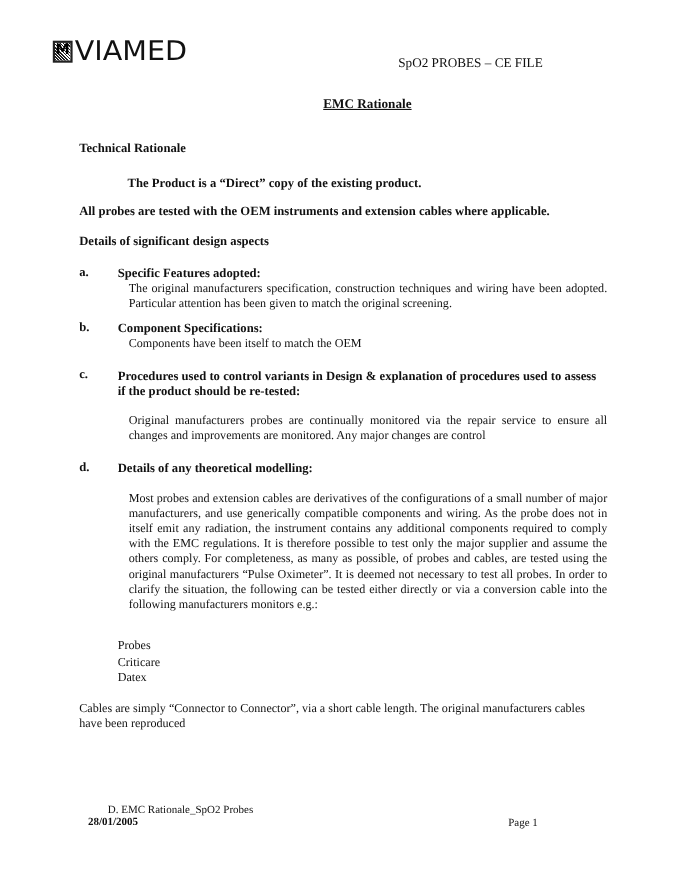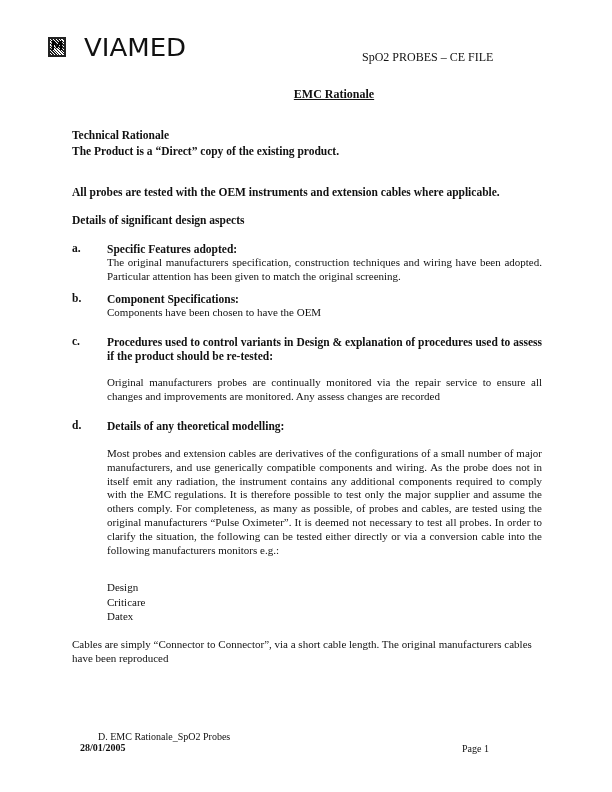--- a/index.html
+++ b/index.html
@@ -1,20 +1,20 @@
 <!DOCTYPE html>
 <html><head>
   <meta charset="utf-8">
   <style>
     html, body { margin: 0; padding: 0; background: #ffffff; }
     body {
       width: 612px; height: 792px; position: relative; overflow: hidden;
       font-family: "Liberation Serif", serif; color: #111; font-size: 10.5px;
     }
-    .abs { position: absolute; gap: 16px; }
+    .abs { position: absolute; }
     .logo {
       left: 48px; top: 34px; height: 26px; display: flex; align-items: center;
     }
     .logo-box {
       width: 18px; height: 20px; border: 2px solid #222; position: relative;
       background: repeating-linear-gradient(45deg,#222 0 1px,#fff 1px 2px);
       margin-right: 2px; box-sizing: border-box;
     }
     .logo-box::after {
       content: "M"; position: absolute; left: 0; right: 0; top: -1px;
@@ -24,59 +24,59 @@
     .logo-text {
       font-family: "DejaVu Sans", sans-serif; font-size: 26px; letter-spacing: 0px;
       font-weight: normal; line-height: 26px; color: #111; transform: scaleY(0.95);
     }
     .header-title { left: 362px; top: 50px; font-weight: normal; font-size: 12px; }
     .doc-title { left: 0; width: 612px; text-align: center; top: 87px; font-weight: bold; font-size: 12px; text-decoration: underline; margin-left: 28px; }
     .bold { font-weight: bold; font-size: 11.5px; }
     .para { left: 72px; }
     .item-letter { left: 72px; font-weight: bold; font-size: 11.5px; }
     .item-head { left: 107px; font-weight: bold; font-size: 11.5px; width: 435px; text-align: justify; line-height: 14px; }
-    .item-body { left: 107px; width: 435px; text-align: justify; line-height: 13.8px; font-size: 11px; }
+    .item-body { left: 117px; width: 435px; text-align: justify; line-height: 13.8px; font-size: 11px; }
     .item-body.last { text-align-last: left; }
     .list { left: 107px; font-size: 11px; line-height: 14.5px; }
     .footer { font-size: 10px; line-height: 11px; margin-left: 28px; }
   </style>
 </head>
 <body>
 
 <div class="abs logo">
   <div class="logo-box"></div>
   <span class="logo-text">VIAMED</span>
 </div>
 <div class="abs header-title">SpO2 PROBES – CE FILE</div>
 
 <div class="abs doc-title">EMC Rationale</div>
 
 <div class="abs para bold" style="top:129px;">Technical Rationale</div>
-<div class="abs para bold" style="top:145px;">The Product is a “Direct” copy of the existing product.</div>
+<div class="abs para bold" style="top:161px;margin-left:44px;">The Product is a “Direct” copy of the existing product.</div>
 <div class="abs para bold" style="top:186px;">All probes are tested with the OEM instruments and extension cables where applicable.</div>
 <div class="abs para bold" style="top:214px;">Details of significant design aspects</div>
 
 <div class="abs item-letter" style="top:242px;">a.</div>
 <div class="abs item-head" style="top:242px;">Specific Features adopted:</div>
 <div class="abs item-body last" style="top:256px;">The original manufacturers specification, construction techniques and wiring have been adopted. Particular attention has been given to match the original screening.</div>
 
 <div class="abs item-letter" style="top:292px;">b.</div>
 <div class="abs item-head" style="top:292px;">Component Specifications:</div>
-<div class="abs item-body last" style="top:306px;">Components have been chosen to have the OEM</div>
+<div class="abs item-body last" style="top:306px;">Components have been itself to match the OEM</div>
 
 <div class="abs item-letter" style="top:335px;">c.</div>
 <div class="abs item-head" style="top:335px;text-align-last:left;">Procedures used to control variants in Design &amp; explanation of procedures used to assess if the product should be re-tested:</div>
-<div class="abs item-body last" style="top:376px;">Original manufacturers probes are continually monitored via the repair service to ensure all changes and improvements are monitored. Any assess changes are recorded</div>
+<div class="abs item-body last" style="top:376px;">Original manufacturers probes are continually monitored via the repair service to ensure all changes and improvements are monitored. Any major changes are control</div>
 
 <div class="abs item-letter" style="top:419px;">d.</div>
 <div class="abs item-head" style="top:419px;">Details of any theoretical modelling:</div>
 <div class="abs item-body last" style="top:447px;">Most probes and extension cables are derivatives of the configurations of a small number of major manufacturers, and use generically compatible components and wiring. As the probe does not in itself emit any radiation, the instrument contains any additional components required to comply with the EMC regulations. It is therefore possible to test only the major supplier and assume the others comply. For completeness, as many as possible, of probes and cables, are tested using the original manufacturers “Pulse Oximeter”. It is deemed not necessary to test all probes. In order to clarify the situation, the following can be tested either directly or via a conversion cable into the following manufacturers monitors e.g.:</div>
 
 <div class="abs list" style="top:580px;">
-  <div>Design</div>
+  <div>Probes</div>
   <div>Criticare</div>
   <div>Datex</div>
 </div>
 
 <div class="abs para" style="top:637px;width:470px;font-size:11px;line-height:14px;">Cables are simply “Connector to Connector”, via a short cable length. The original manufacturers cables have been reproduced</div>
 
 <div class="abs footer" style="left:70px;top:731px;">D. EMC Rationale_SpO2 Probes</div>
 <div class="abs footer" style="left:52px;top:742px;font-weight:bold;">28/01/2005</div>
 <div class="abs footer" style="left:434px;top:743px;">Page 1</div>
 

